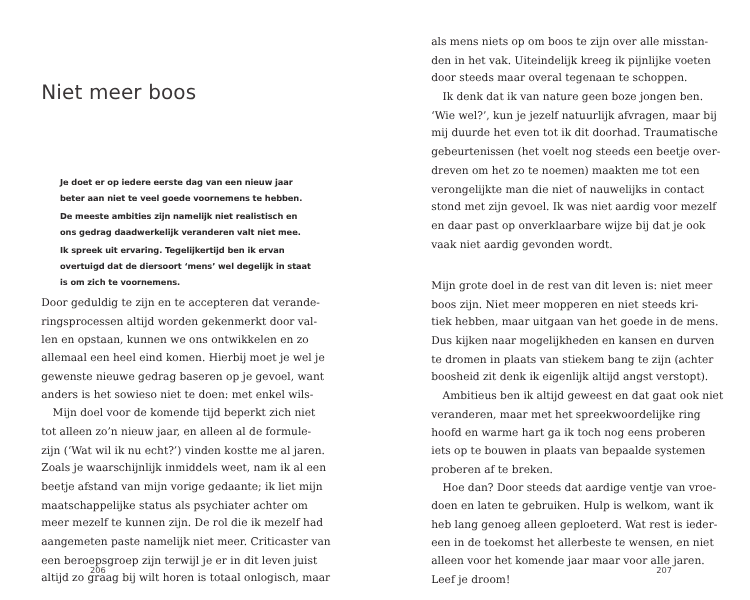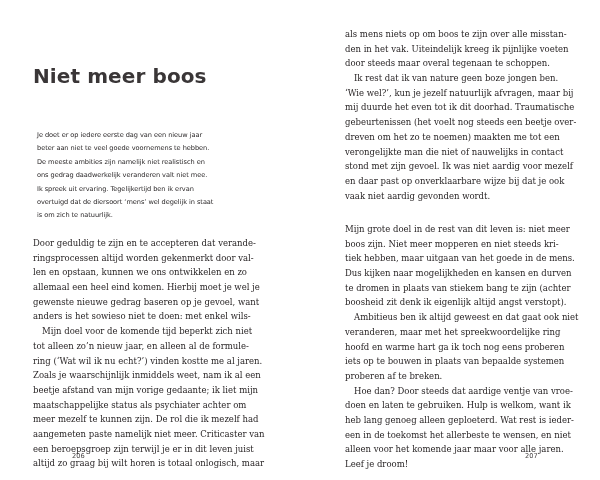--- a/index.html
+++ b/index.html
@@ -5,27 +5,27 @@
     html, body { margin: 0; padding: 0; }
     body {
       width: 600px; height: 480px; background: #ffffff; overflow: hidden;
       position: relative; color: #231f20;
     }
     .page { position: absolute; top: 0; height: 480px; width: 300px; }
     .page-left { left: 0; }
     .page-right { left: 300px; }
     .chapter-title {
       position: absolute; left: 33px; top: 64px;
-      font-family: "DejaVu Sans", sans-serif; font-weight: 700;
-      font-size: 20px; color: #3a3637; letter-spacing: 0.1px; margin: 0;
+      font-family: "DejaVu Sans", sans-serif; font-weight: 400;
+      font-size: 16px; color: #3a3637; letter-spacing: 0.1px; margin: 0;
     }
     .intro {
       position: absolute; left: 33px; top: 125px; width: 240px;
-      font-family: "DejaVu Sans", sans-serif; font-weight: normal;
-      font-size: 6.6px; line-height: 13.4px; color: #2b2829; margin: 4px;
+      font-family: "DejaVu Sans", sans-serif; font-weight: bold;
+      font-size: 6.6px; line-height: 13.4px; color: #2b2829; margin: 15px;
       letter-spacing: -0.05px;
     }
     .intro .ln { display: block; white-space: nowrap; }
     .body-text {
       position: absolute; width: 203px;
       font-family: "DejaVu Serif", serif; font-size: 8.5px;
       line-height: 14.7px; color: #231f20; margin: 0;
     }
     .body-text .ln { display: block; white-space: nowrap; text-align: justify; text-align-last: justify; height: 14.7px; }
     .body-text .ln.last { text-align-last: left; }
@@ -46,53 +46,53 @@
 <div class="page page-left">
   <h1 class="chapter-title">Niet meer boos</h1>
 
   <p class="intro">
     <span class="ln">Je doet er op iedere eerste dag van een nieuw jaar</span>
     <span class="ln">beter aan niet te veel goede voornemens te hebben.</span>
     <span class="ln">De meeste ambities zijn namelijk niet realistisch en</span>
     <span class="ln">ons gedrag daadwerkelijk veranderen valt niet mee.</span>
     <span class="ln">Ik spreek uit ervaring. Tegelijkertijd ben ik ervan</span>
     <span class="ln">overtuigd dat de diersoort ‘mens’ wel degelijk in staat</span>
-    <span class="ln">is om zich te natuurlijk.</span>
+    <span class="ln">is om zich te voornemens.</span>
   </p>
 
   <div class="body-text left-body">
     <span class="ln">Door geduldig te zijn en te accepteren dat verande-</span>
     <span class="ln">ringsprocessen altijd worden gekenmerkt door val-</span>
     <span class="ln">len en opstaan, kunnen we ons ontwikkelen en zo</span>
     <span class="ln">allemaal een heel eind komen. Hierbij moet je wel je</span>
     <span class="ln">gewenste nieuwe gedrag baseren op je gevoel, want</span>
     <span class="ln">anders is het sowieso niet te doen: met enkel wils-</span>
     <span class="ln indent">Mijn doel voor de komende tijd beperkt zich niet</span>
     <span class="ln">tot alleen zo’n nieuw jaar, en alleen al de formule-</span>
-    <span class="ln">ring (‘Wat wil ik nu echt?’) vinden kostte me al jaren.</span>
+    <span class="ln">zijn (‘Wat wil ik nu echt?’) vinden kostte me al jaren.</span>
     <span class="ln">Zoals je waarschijnlijk inmiddels weet, nam ik al een</span>
     <span class="ln">beetje afstand van mijn vorige gedaante; ik liet mijn</span>
     <span class="ln">maatschappelijke status als psychiater achter om</span>
     <span class="ln">meer mezelf te kunnen zijn. De rol die ik mezelf had</span>
     <span class="ln">aangemeten paste namelijk niet meer. Criticaster van</span>
     <span class="ln">een beroepsgroep zijn terwijl je er in dit leven juist</span>
     <span class="ln">altijd zo graag bij wilt horen is totaal onlogisch, maar</span>
 
   </div>
 
   <div class="page-number left">206</div>
 </div>
 
 <div class="page page-right"></div>
 
 <div class="body-text right-body-1">
   <span class="ln">als mens niets op om boos te zijn over alle misstan-</span>
   <span class="ln">den in het vak. Uiteindelijk kreeg ik pijnlijke voeten</span>
   <span class="ln last">door steeds maar overal tegenaan te schoppen.</span>
-  <span class="ln indent">Ik rest dat ik van nature geen boze jongen ben.</span>
+  <span class="ln indent">Ik denk dat ik van nature geen boze jongen ben.</span>
   <span class="ln">‘Wie wel?’, kun je jezelf natuurlijk afvragen, maar bij</span>
   <span class="ln">mij duurde het even tot ik dit doorhad. Traumatische</span>
   <span class="ln">gebeurtenissen (het voelt nog steeds een beetje over-</span>
   <span class="ln">dreven om het zo te noemen) maakten me tot een</span>
   <span class="ln">verongelijkte man die niet of nauwelijks in contact</span>
   <span class="ln">stond met zijn gevoel. Ik was niet aardig voor mezelf</span>
   <span class="ln">en daar past op onverklaarbare wijze bij dat je ook</span>
   <span class="ln last">vaak niet aardig gevonden wordt.</span>
 </div>
 

